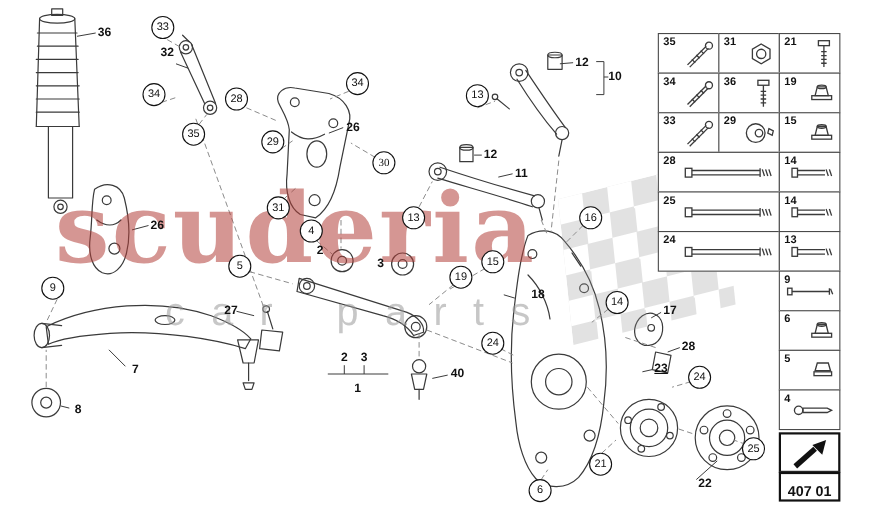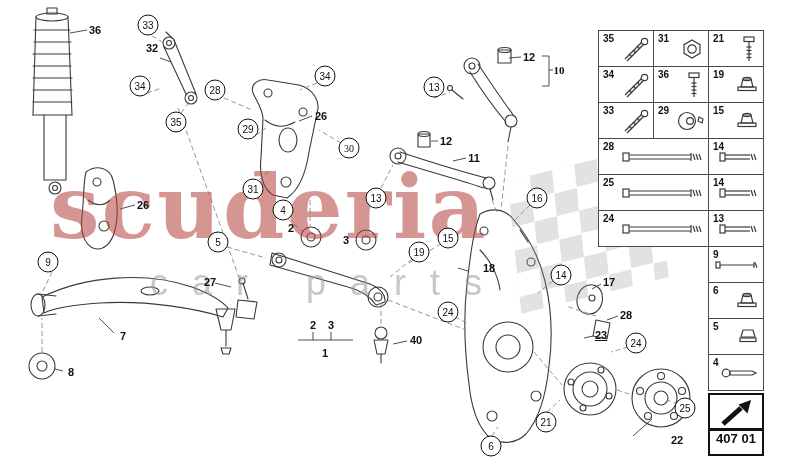--- a/index.html
+++ b/index.html
@@ -37,21 +37,21 @@
     font-size:11px;font-weight:600;color:#111;white-space:nowrap;
   }
   .codebox-arrow{
     position:absolute;left:708px;top:393px;width:56px;height:37px;z-index:4;
     border:2px solid #111;box-sizing:border-box;background:#fff;
     display:flex;align-items:center;justify-content:center;
   }
   .codebox{
     position:absolute;left:708px;top:429px;width:56px;height:27px;z-index:4;
     border:2px solid #111;box-sizing:border-box;background:#fff;
-    display:flex;align-items:flex-start;justify-content:center;
+    display:flex;align-items:flex-end;justify-content:center;
     font-size:13px;font-weight:700;color:#111;
   }
 </style>
 </head>
 <body>
 
 <svg id="art" width="791" height="472" viewBox="0 0 791 472">
   <g stroke="#3a3a3a" fill="none" stroke-width="1.1" stroke-linejoin="round" stroke-linecap="round">
     <g>
       <rect x="47" y="8" width="10" height="6"></rect>
@@ -489,37 +489,37 @@
     <div class="co-circle" style="left: 448px; top: 312px;">24</div>
     <div class="co-circle" style="left: 636px; top: 343px;">24</div>
     <div class="co-circle" style="left: 546px; top: 422px;">21</div>
     <div class="co-circle" style="left: 491px; top: 446px;">6</div>
     <div class="co-circle" style="left: 685px; top: 408px;">25</div>
     <div class="co-plain" style="left: 95px; top: 30px;">36</div>
     <div class="co-plain" style="left: 152px; top: 48px;">32</div>
     <div class="co-plain" style="left: 321px; top: 116px;">26</div>
     <div class="co-plain" style="left: 143px; top: 205px;">26</div>
     <div class="co-plain" style="left: 529px; top: 57px;">12</div>
-    <div class="co-plain" style="left: 559px; top: 70px; font-family: Liberation Serif, serif;">10</div>
+    <div class="co-plain" style="left: 559px; top: 70px;">10</div>
     <div class="co-plain" style="left: 474px; top: 158px; text-align: center;">11</div>
     <div class="co-plain" style="left: 446px; top: 141px;">12</div>
     <div class="co-plain" style="left: 210px; top: 282px;">27</div>
     <div class="co-plain" style="left: 123px; top: 336px;">7</div>
     <div class="co-plain" style="left: 71px; top: 372px;">8</div>
     <div class="co-plain" style="left: 449px; top: 268px; margin-left: 40px;">18</div>
     <div class="co-plain" style="left: 609px; top: 282px;">17</div>
     <div class="co-plain" style="left: 626px; top: 315px;">28</div>
     <div class="co-plain" style="left: 601px; top: 335px; text-decoration: underline;">23</div>
     <div class="co-plain" style="left: 416px; top: 340px;">40</div>
     <div class="co-plain" style="left: 291px; top: 228px;">2</div>
     <div class="co-plain" style="left: 346px; top: 240px;">3</div>
     <div class="co-plain" style="left: 313px; top: 325px;">2</div>
     <div class="co-plain" style="left: 331px; top: 325px;">3</div>
     <div class="co-plain" style="left: 325px; top: 353px;">1</div>
-    <div class="co-plain" style="left: 641px; top: 440px; margin-left: 36px;">22</div>
+    <div class="co-plain" style="left: 641px; top: 440px;">22</div>
   </div>
 
 <div class="codebox-arrow">
   <svg width="50" height="32" viewBox="0 0 50 32">
     <line x1="12" y1="28" x2="30" y2="12" stroke="#111" stroke-width="5"></line>
     <polygon points="40,4 36.5,17.5 27.5,8.5" fill="#111"></polygon>
   </svg>
 </div>
 <div class="codebox">
   <span>407 01</span>

